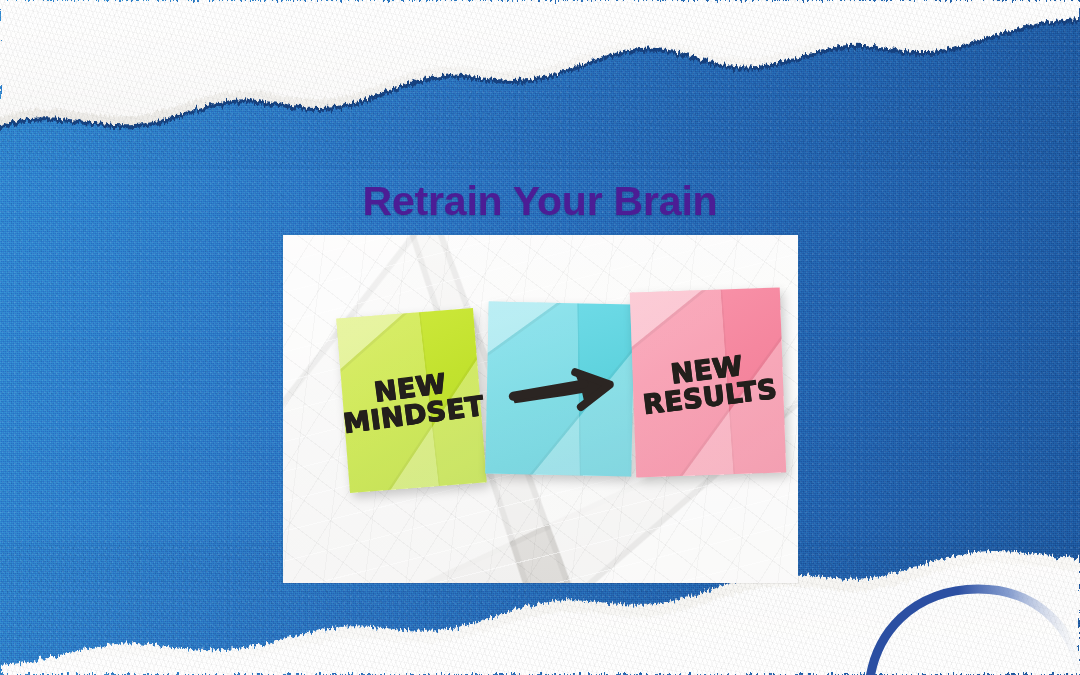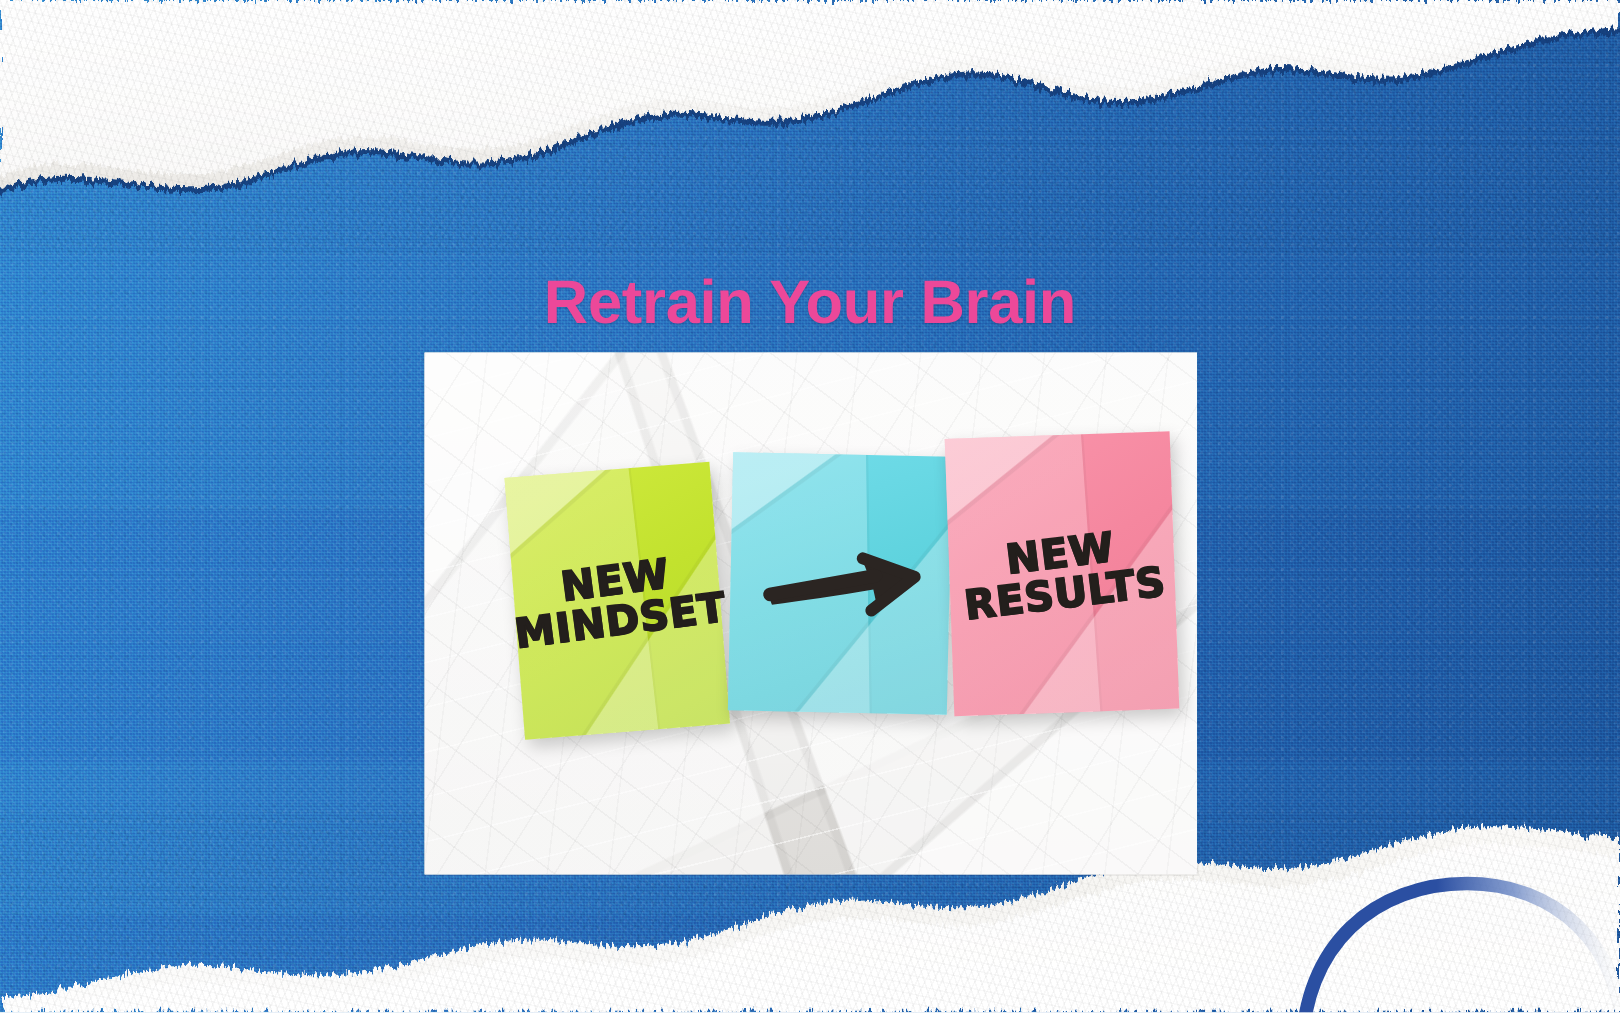--- a/index.html
+++ b/index.html
@@ -58,21 +58,21 @@
       repeating-linear-gradient(-64deg, rgba(0,0,0,.035) 0 1px, transparent 1px 5px),
       repeating-linear-gradient(12deg, rgba(0,0,0,.03) 0 1px, transparent 1px 6px);
     opacity:.8; pointer-events:none;
   }
 
   
   .title{
     position:absolute;
     left:0; right:0; top:178px;
     text-align:center;
-    color:#ec4899;
+    color:#4c1d95;
     font-size:41px;
     font-weight:bold;
     letter-spacing:-.2px;
     line-height:46px;
     text-shadow:0 1px 2px rgba(0,0,0,.18);
     font-family:"Liberation Sans", sans-serif;
     z-index:40;
   }
 
   

